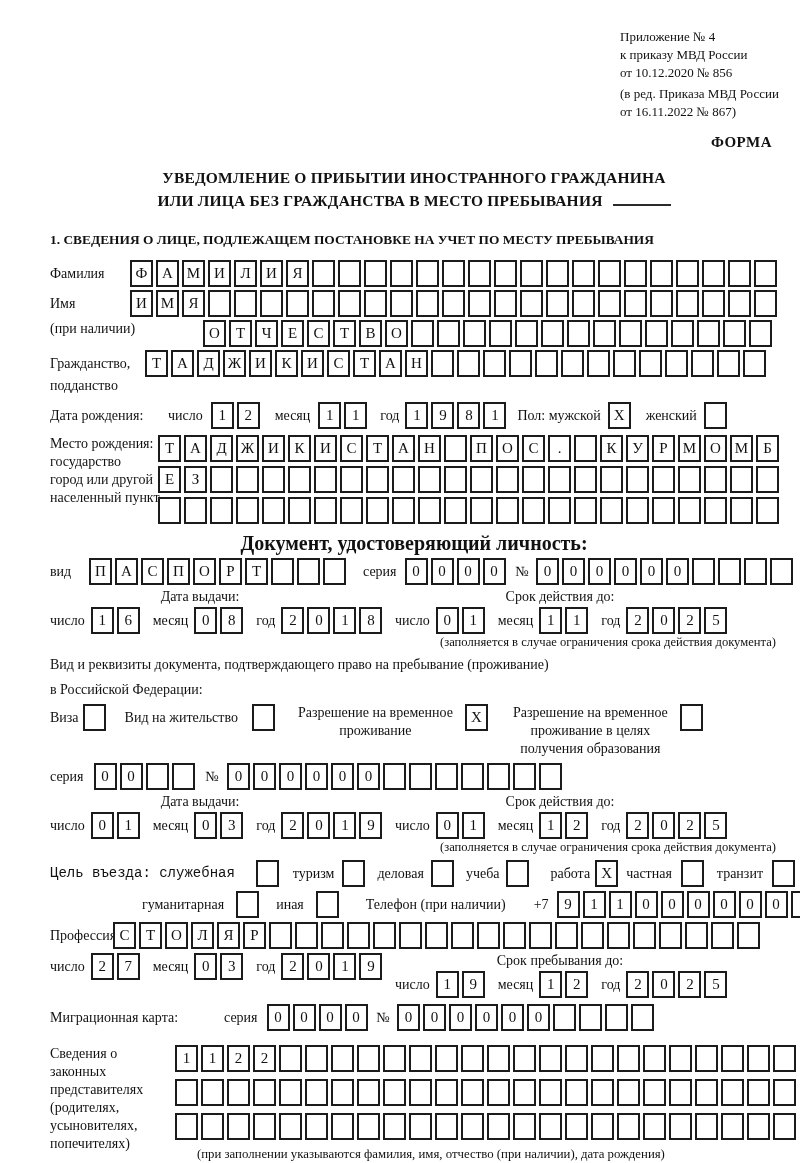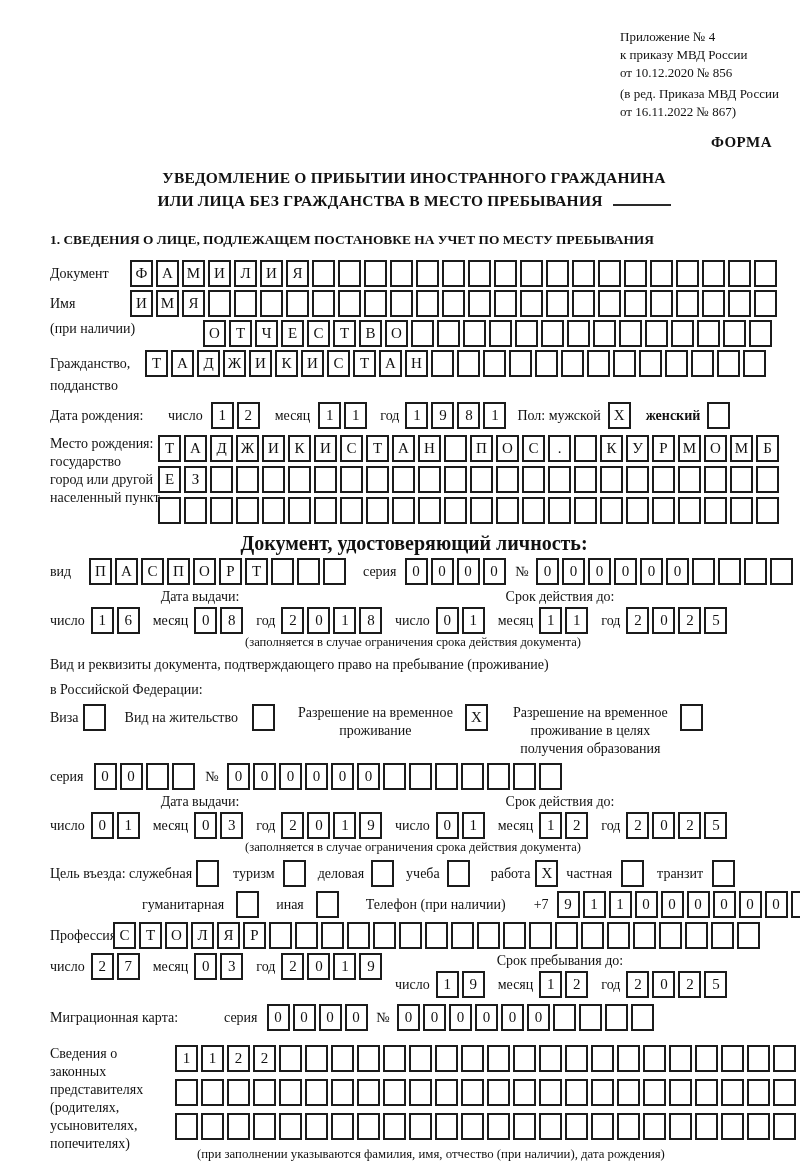--- a/index.html
+++ b/index.html
@@ -39,21 +39,21 @@
 
   .dates{display:flex;margin-top:4px;}
   .dates .col-l{width:345px;flex:none;}
   .dates .col-r{flex:1;}
   .dhead{font-size:14px;font-weight:normal;margin-bottom:2px;}
   .col-l .dhead{text-align:center;width:300px;}
   .col-r .dhead{text-align:center;width:330px;}
   .drow{display:flex;align-items:flex-start;}
   .drow .lbl{margin-right:6px;}
   .drow .ml{margin-left:10px;}
-  .note{font-size:12.6px;text-align:center;margin-top:1px;padding-right:2px;}
+  .note{font-size:12.6px;text-align:right;margin-top:1px;padding-right:2px;}
   .text14{font-size:14px;line-height:19px;}
 
   .chk-pair{display:flex;align-items:flex-start;}
   .chk-lbl-c{font-size:14px;line-height:18px;text-align:center;white-space:nowrap;}
 
   .repr-note{font-size:12.8px;margin-top:3px;margin-left:22px;white-space:nowrap;}
 </style>
 </head>
 <body>
 
@@ -70,21 +70,21 @@
   <div class="forma">ФОРМА</div>
 
   <div class="title">
     <div>УВЕДОМЛЕНИЕ О ПРИБЫТИИ ИНОСТРАННОГО ГРАЖДАНИНА</div>
     <div><span>ИЛИ ЛИЦА БЕЗ ГРАЖДАНСТВА В МЕСТО ПРЕБЫВАНИЯ</span><span class="blank-line"></span></div>
   </div>
 
   <div class="sec-heading">1. СВЕДЕНИЯ О ЛИЦЕ, ПОДЛЕЖАЩЕМ ПОСТАНОВКЕ НА УЧЕТ ПО МЕСТУ ПРЕБЫВАНИЯ</div>
 
   <div class="row" style="margin-top:12px;">
-    <span class="lbl w-surname">Документ</span>
+    <span class="lbl w-surname">Фамилия</span>
     <span class="boxes">
         <span class="cell">Ф</span>
         <span class="cell">А</span>
         <span class="cell">М</span>
         <span class="cell">И</span>
         <span class="cell">Л</span>
         <span class="cell">И</span>
         <span class="cell">Я</span>
         <span class="cell"></span>
         <span class="cell"></span>
@@ -217,21 +217,21 @@
     <span class="boxes">
         <span class="cell">1</span>
         <span class="cell">9</span>
         <span class="cell">8</span>
         <span class="cell">1</span>
       </span>
     <span class="lbl" style="margin:0 7px 0 8px;">Пол: мужской</span>
     <span class="boxes">
         <span class="cell">X</span>
       </span>
-    <span class="lbl" style="margin:0 7px 0 12px;font-weight:bold;">женский</span>
+    <span class="lbl" style="margin:0 7px 0 12px;">женский</span>
     <span class="boxes">
         <span class="cell"></span>
       </span>
   </div>
 
   <div class="row" style="margin-top:6px;">
     <span class="labcol w-birthpl">
       <span class="lbl2">Место рождения:</span>
       <span class="lbl2">государство</span>
       <span class="lbl2">город или другой</span>
@@ -511,21 +511,21 @@
             <span class="cell">2</span>
             <span class="cell">5</span>
           </span>
       </div>
     </div>
   </div>
   <div class="note">(заполняется в случае ограничения срока действия документа)</div>
 
   <div class="row" style="margin-top:5px;">
     <span class="chk-pair">
-        <span class="lbl" style="margin-right:4px;">Цель въезда: служебная</span>
+        <span class="lbl" style="margin-right:21px;font-family:Liberation Mono, monospace;">Цель въезда: служебная</span>
         <span class="boxes">
           <span class="cell"></span>
         </span>
       </span>
     <span class="chk-pair" style="margin-left:11px;">
         <span class="lbl" style="margin-right:8px;">туризм</span>
         <span class="boxes">
           <span class="cell"></span>
         </span>
       </span>

